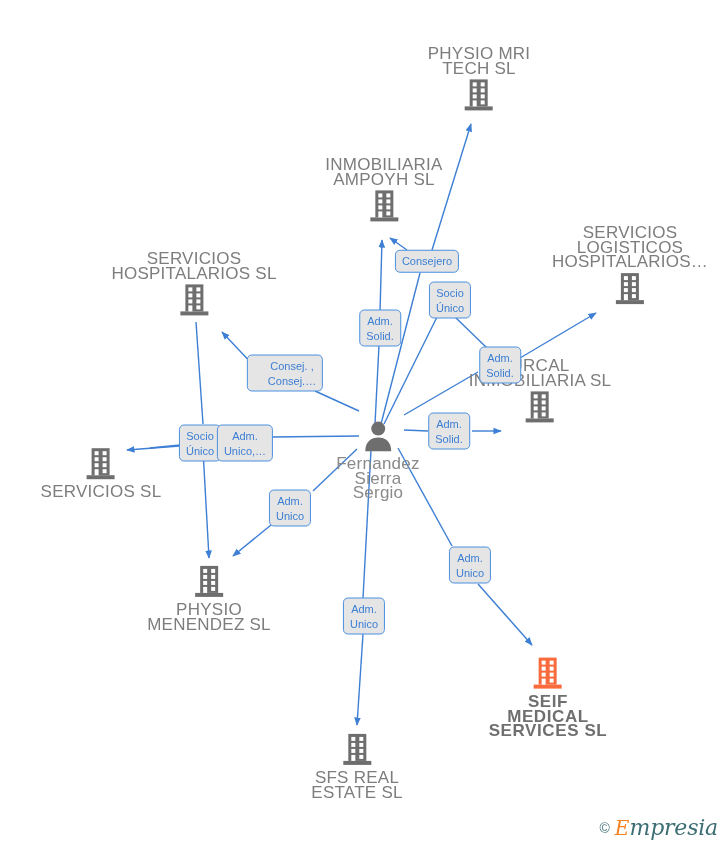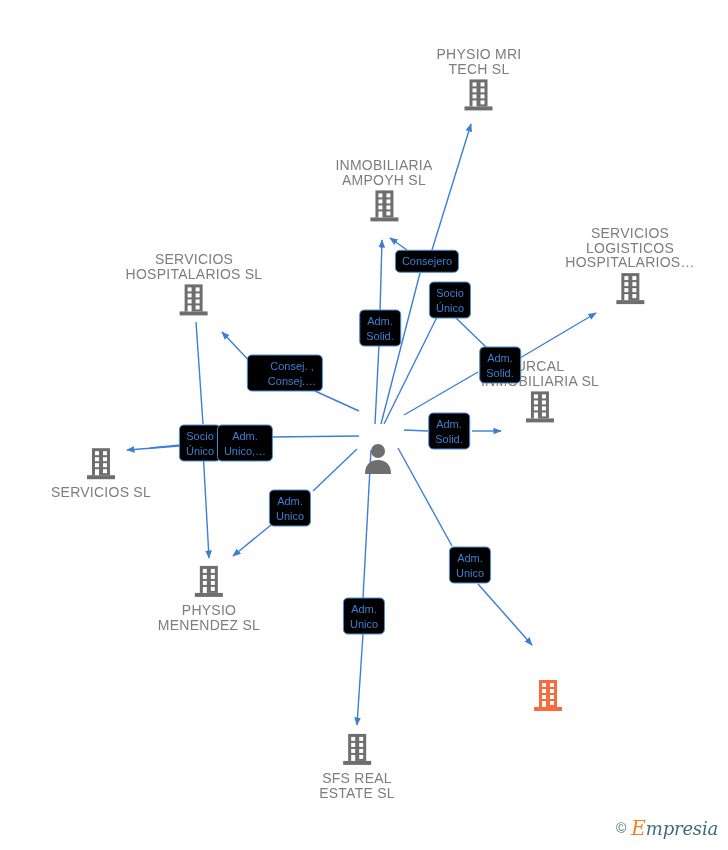--- a/index.html
+++ b/index.html
@@ -10,46 +10,46 @@
     font-family:"Liberation Sans", sans-serif;
     overflow:hidden;
     position:relative;
   }
   #graph{position:absolute;left:0;top:0;width:728px;height:850px;}
 
   
   .node{position:absolute;transform:translate(-50%,-50%);text-align:center;}
   .node .glyph{display:block;margin:0 auto;}
   .node .caption{
-    font-size:14px;line-height:14.6px;letter-spacing:.25px;
+    font-size:17px;line-height:14.6px;letter-spacing:.25px;
     color:#7d7d7d;white-space:pre-line;font-weight:400;
   }
   .node.company .caption{margin-top:1px;}
   .node.company.above .caption{margin-bottom:1px;}
   .node.highlight .caption{color:#6f6f6f;font-weight:bold;letter-spacing:.6px;}
   .node.person .caption{color:#8a8a8a;margin-top:1px;}
 
   
   .chip{
     position:absolute;transform:translate(-50%,-50%);
-    background:#000000;border:1px solid #4a8fe0;border-radius:5px;
+    background:#e5e5e5;border:1px solid #4a8fe0;border-radius:5px;
     color:#3d7fd4;font-size:11px;line-height:14.5px;
     padding:3px 6px;white-space:pre-line;text-align:center;
     box-sizing:border-box;
   }
 
   
   #watermark{
     position:absolute;right:10px;bottom:10px;
     display:flex;align-items:center;gap:5px;
     font-size:17px;color:#3c6e74;
   }
   #watermark .copy{font-size:14px;color:#4a7a80;}
   #watermark .wm-e{color:#f4801f;font-family:"DejaVu Serif",serif;font-style:italic;font-size:20px;}
-  #watermark .wm-rest{font-family:"DejaVu Serif",serif;font-style:italic;color:#3c6e74;font-size:18px;letter-spacing:-.2px;}
+  #watermark .wm-rest{font-family:"DejaVu Serif",serif;font-style:italic;color:#3c6e74;font-size:22px;letter-spacing:-.2px;}
 </style>
 </head>
 <body>
 
 <svg id="graph" viewBox="0 0 728 850" xmlns="http://www.w3.org/2000/svg">
   <defs>
     <marker id="arrow" viewBox="0 0 10 10" refX="9" refY="5" markerWidth="6" markerHeight="6" orient="auto-start-reverse">
       <path d="M0,1 L10,5 L0,9 z" fill="#3d7fd4"></path>
     </marker>
   </defs>
@@ -293,31 +293,37 @@
           <rect x="17" y="5" width="4" height="4"></rect>
         <rect x="9" y="11" width="4" height="4"></rect>
           <rect x="17" y="11" width="4" height="4"></rect>
         <rect x="9" y="17" width="4" height="4"></rect>
           <rect x="17" y="17" width="4" height="4"></rect>
         <rect x="9" y="23" width="4" height="6"></rect>
           <rect x="17" y="23" width="4" height="4"></rect>
       </g>
     </svg>
   </span>
+  <div class="caption">SEIF
+MEDICAL
+SERVICES  SL</div>
 </div>
 
 <div class="node person" style="left:378px;top:460px;">
   <span class="glyph">
     <svg width="30" height="32" viewBox="0 0 30 32" xmlns="http://www.w3.org/2000/svg">
       <g fill="#6e6e6e">
         <circle cx="15" cy="9" r="7"></circle>
         <path d="M2,32 C2,22 8,18 15,18 C22,18 28,22 28,32 Z"></path>
       </g>
     </svg>
   </span>
+  <div class="caption">Fernandez
+Sierra
+Sergio</div>
 </div>
 
 <div class="chip" style="left:427px;top:261px;">Consejero</div>
 <div class="chip" style="left:450px;top:300px;">Socio
 Único</div>
 <div class="chip" style="left:380px;top:328px;">Adm.
 Solid.</div>
 <div class="chip" style="left:500px;top:365px;">Adm.
 Solid.</div>
 <div class="chip" style="left:449px;top:431px;">Adm.

